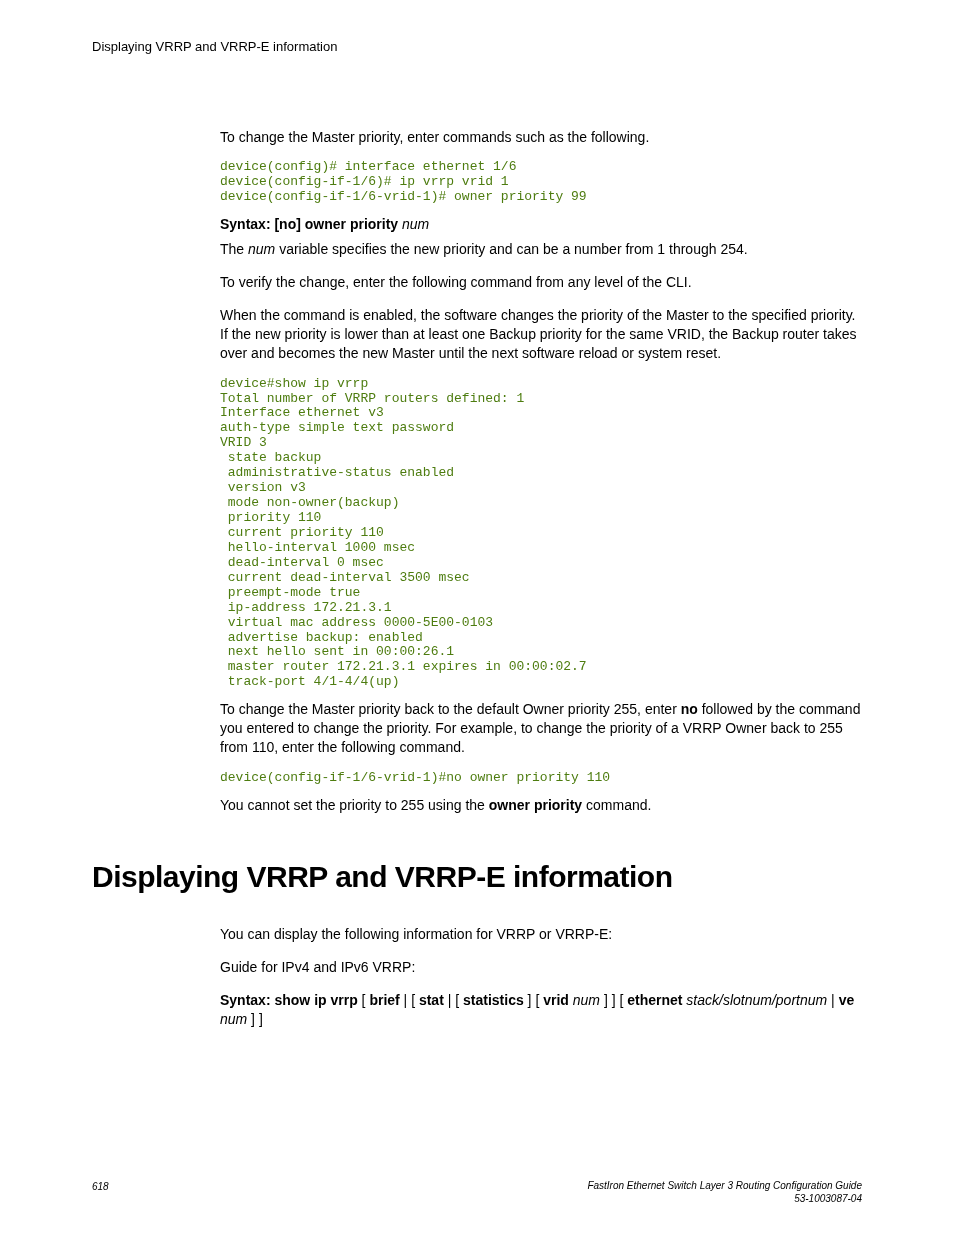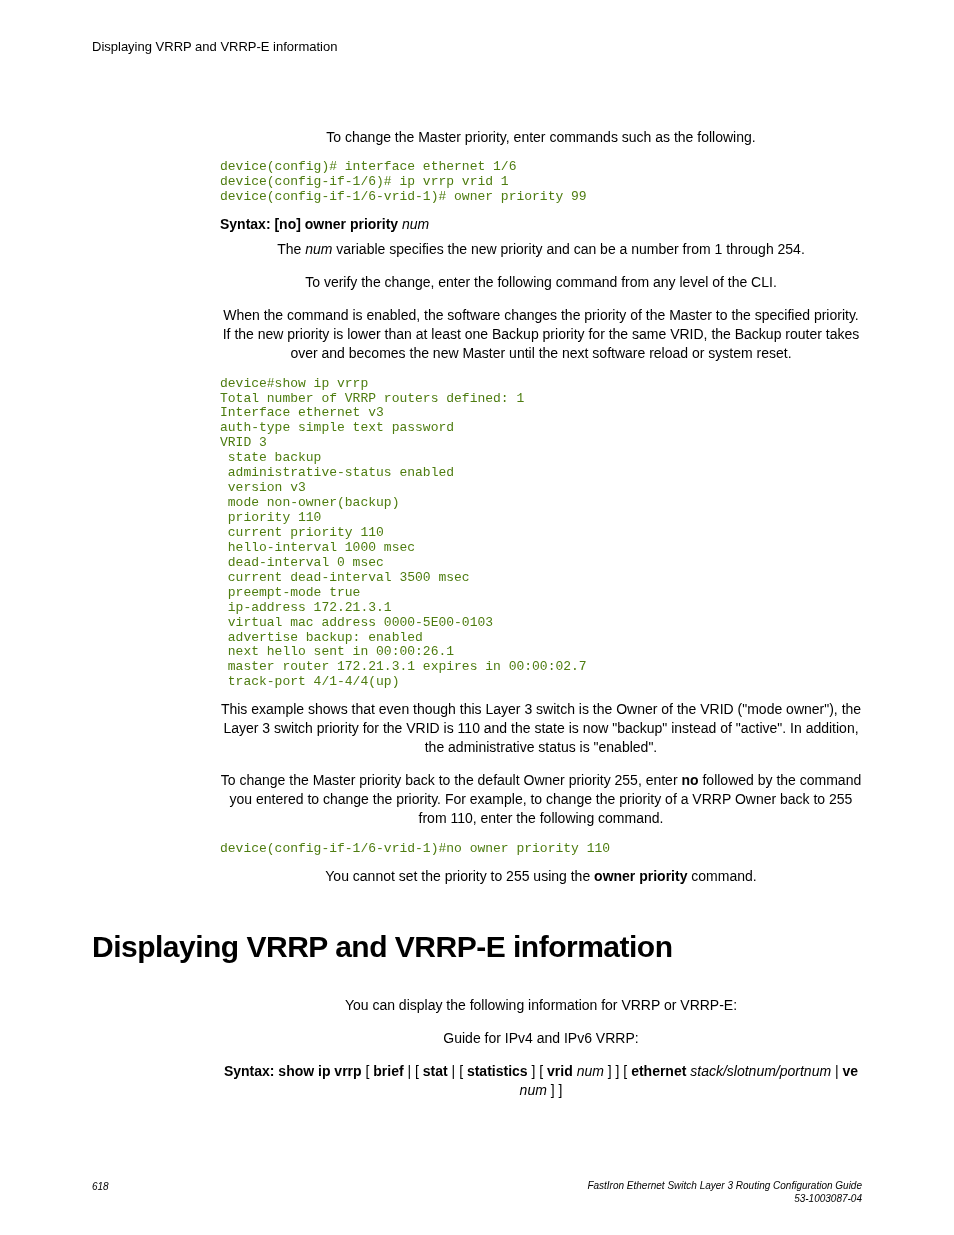--- a/index.html
+++ b/index.html
@@ -22,21 +22,20 @@
   .running-head {
     font-size: 13px;
     color: #000;
     margin-bottom: 72px;
   }
   .body-col {
     margin-left: 128px;
   }
   .para {
     margin: 0 0 14px 0;
-    text-align: center;
   }
   .para-tight { margin: 0 0 6px 0; }
   pre.code {
     font-family: "Courier New", Courier, monospace;
     font-size: 13px;
     line-height: 1.15;
     white-space: pre;
     margin: 8px 0 10px 0;
     color: #4d7c0f;
   }
@@ -120,21 +119,20 @@
  dead-interval 0 msec
  current dead-interval 3500 msec
  preempt-mode true
  ip-address 172.21.3.1
  virtual mac address 0000-5E00-0103
  advertise backup: enabled
  next hello sent in 00:00:26.1
  master router 172.21.3.1 expires in 00:00:02.7
  track-port 4/1-4/4(up)</pre>
 
-    <p class="para">This example shows that even though this Layer 3 switch is the Owner of the VRID ("mode owner"), the Layer 3 switch priority for the VRID is 110 and the state is now "backup" instead of "active". In addition, the administrative status is "enabled".</p>
 
     <p class="para">
       <span>To change the Master priority back to the default Owner priority 255, enter </span><b>no</b><span> followed by the command you entered to change the priority. For example, to change the priority of a VRRP Owner back to 255 from 110, enter the following command.</span>
     </p>
 
     <pre class="code">device(config-if-1/6-vrid-1)#no owner priority 110</pre>
 
     <p class="para">
       <span>You cannot set the priority to 255 using the </span><b>owner priority</b><span> command.</span>
     </p>

